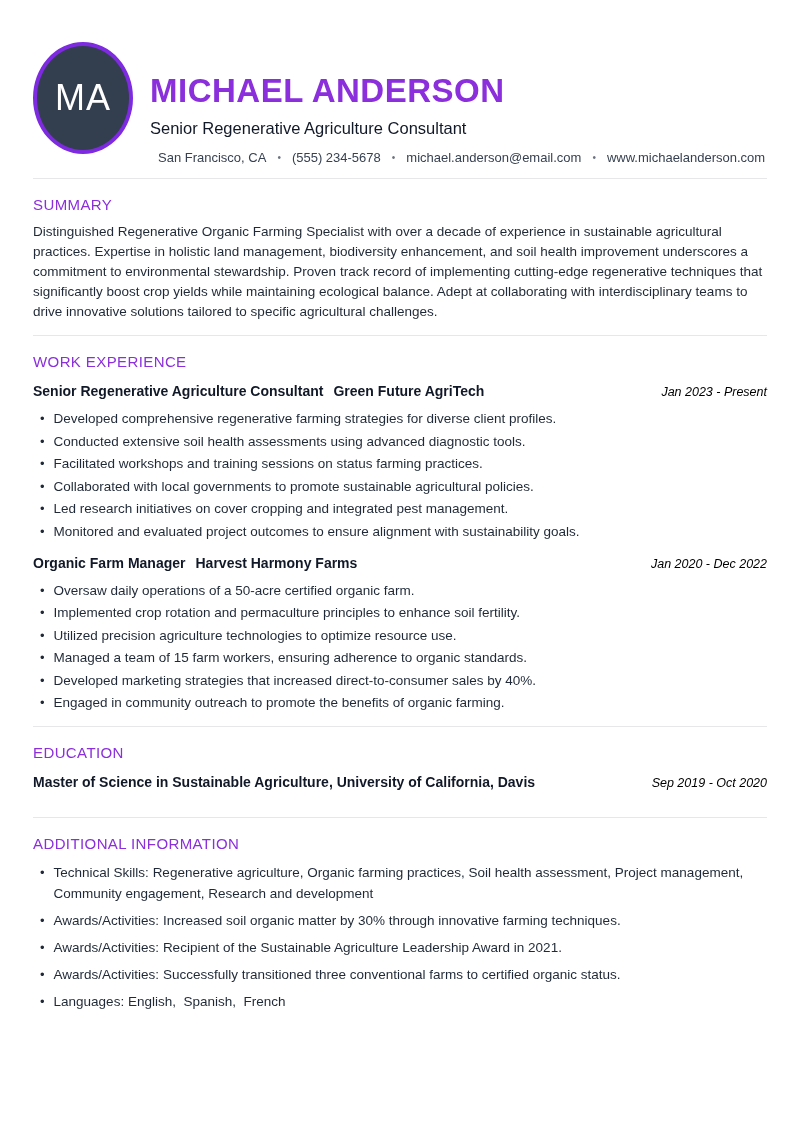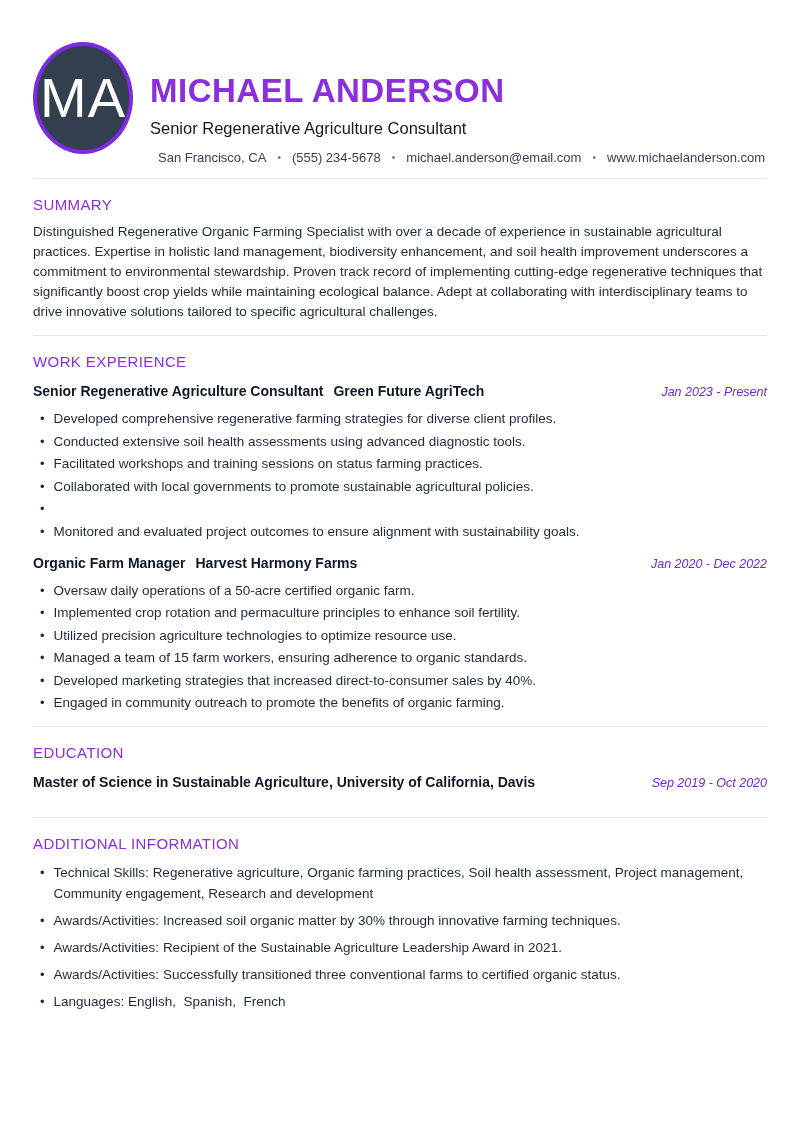--- a/index.html
+++ b/index.html
@@ -22,21 +22,21 @@
   .avatar {
     width: 100px; height: 112px;
     flex: 0 0 100px;
     border-radius: 50%;
     background: #333e4e;
     border: 4px solid #7d2ae0;
     display: flex; align-items: center; justify-content: center;
   }
   .avatar span {
     color: #ffffff;
-    font-size: 56px;
+    font-size: 36px;
     letter-spacing: 1px;
     font-weight: 400;
   }
   .header-text { flex: 1 1 auto; padding-top: 2px; }
   .name {
     font-size: 33px;
     font-weight: bold;
     color: #8b2edb;
     letter-spacing: 0.5px;
     margin-bottom: 9px;
@@ -85,21 +85,21 @@
     display: flex;
     justify-content: space-between;
     align-items: baseline;
     margin-top: 13px;
   }
   .entry-title-line { font-size: 14px; font-weight: bold; color: #111827; }
   .entry-company { margin-left: 10px; margin-top: 32px; }
   .entry-dates {
     font-style: italic;
     font-size: 12.5px;
-    color: #6d28d9;
+    color: #000000;
     white-space: nowrap;
     font-weight: 400;
   }
 
   ul.bullets { list-style: none; margin-top: 9px; }
   ul.bullets li {
     display: flex;
     gap: 9px;
     font-size: 13.5px;
     line-height: 21px;
@@ -179,20 +179,21 @@
         <li>
             <span class="dot">•</span>
             <span>Facilitated workshops and training sessions on status farming practices.</span>
           </li>
         <li>
             <span class="dot">•</span>
             <span>Collaborated with local governments to promote sustainable agricultural policies.</span>
           </li>
         <li>
             <span class="dot">•</span>
+            <span>Led research initiatives on cover cropping and integrated pest management.</span>
           </li>
         <li>
             <span class="dot">•</span>
             <span>Monitored and evaluated project outcomes to ensure alignment with sustainability goals.</span>
           </li>
       </ul>
     </div>
 
     <div>
       <div class="entry-header">

